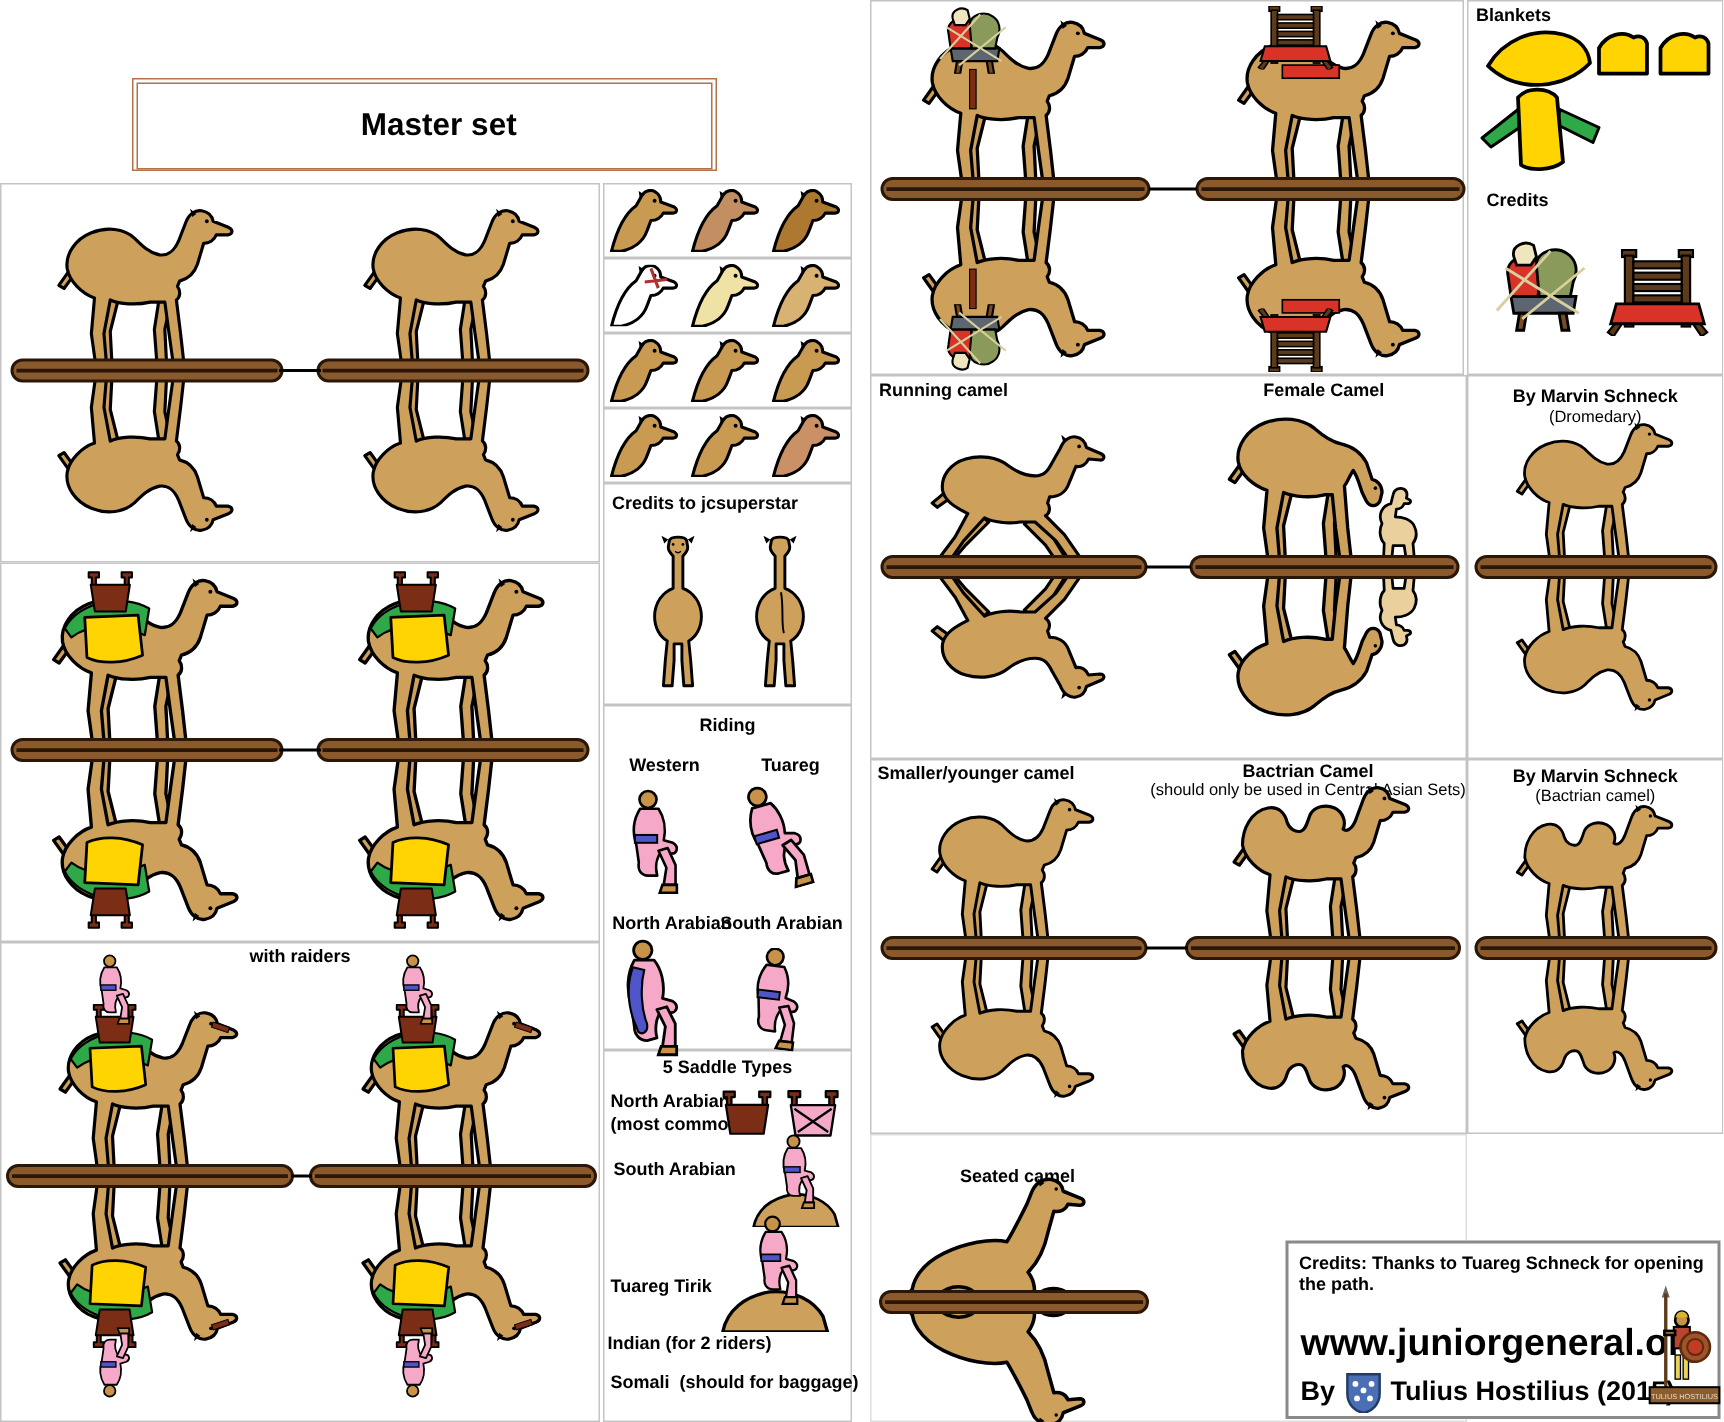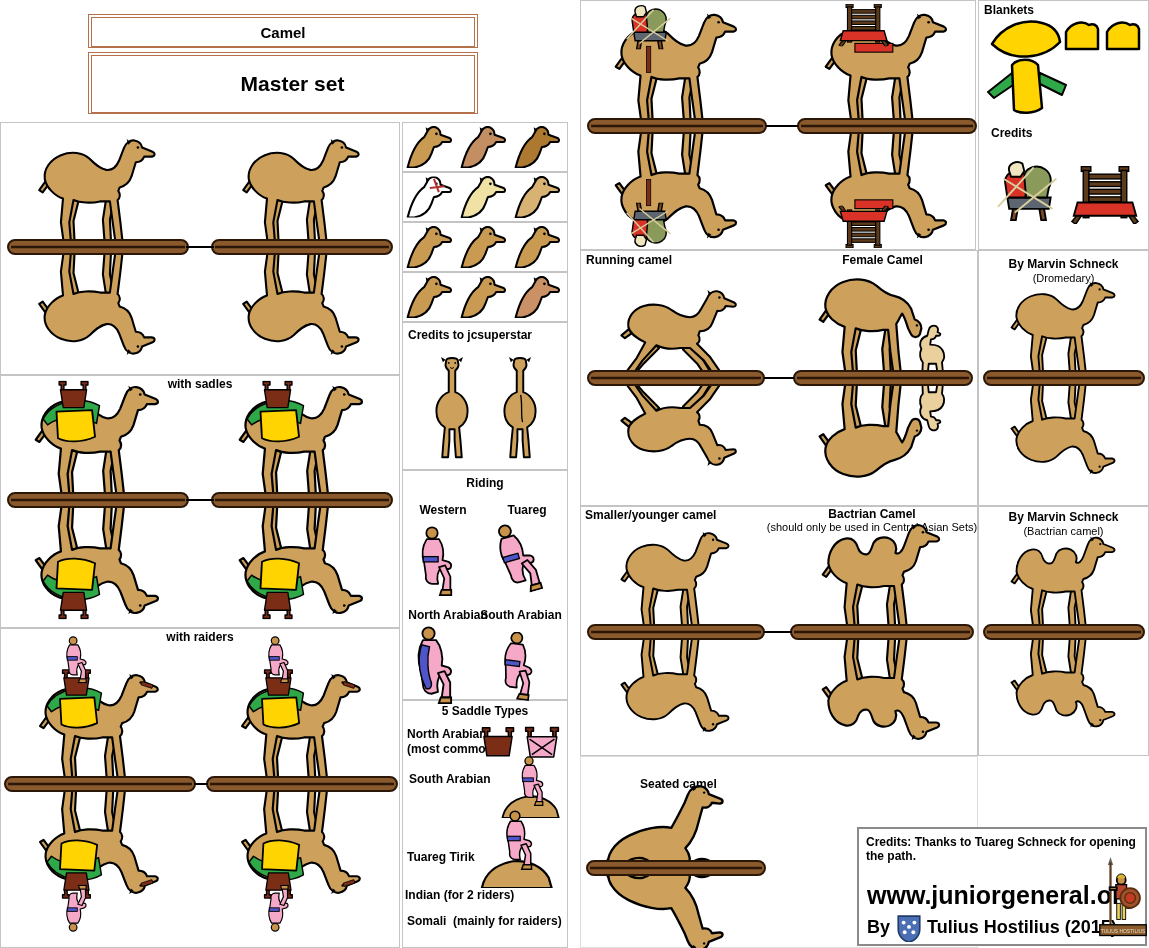--- a/index.html
+++ b/index.html
@@ -208,23 +208,20 @@
   <rect x="21" y="52" width="4" height="18" fill="#e8d25a" stroke="#000" stroke-width="1"></rect>
   <rect x="27" y="52" width="4" height="18" fill="#e8d25a" stroke="#000" stroke-width="1"></rect>
   <circle cx="36" cy="46" r="11" fill="#a0522d" stroke="#5a2d0c" stroke-width="2"></circle>
   <circle cx="36" cy="46" r="6" fill="#c23b22" stroke="#5a2d0c" stroke-width="1.5"></circle>
   <rect x="2" y="76" width="52" height="12" fill="#8a5c2e" stroke="#000" stroke-width="1.5"></rect>
   <text x="28" y="85" font-size="5.5" text-anchor="middle" fill="#e8dbc0" font-family="Liberation Sans, sans-serif">TULIUS HOSTILIUS</text>
 </symbol>
 </defs>
 </svg>
 
-<div class="tbox" style="left:88px;top:14px;width:390px;height:34px;">
-  <div class="tbox-in" style="font-size:15px;">Camel</div>
-</div>
 <div class="tbox" style="left:88px;top:52px;width:390px;height:62px;">
   <div class="tbox-in" style="font-size:21px;padding-left:19px;">Master set</div>
 </div>
 
 <div class="panel" style="left:0;top:122px;width:400px;height:253px;"></div>
 <div class="panel" style="left:0;top:375px;width:400px;height:253px;"></div>
 <div class="panel" style="left:0;top:628px;width:400px;height:320px;"></div>
 
 <div class="panel" style="left:402px;top:122px;width:166px;height:50px;"></div>
 <div class="panel" style="left:402px;top:172px;width:166px;height:50px;"></div>
@@ -235,35 +232,34 @@
 <div class="panel" style="left:402px;top:700px;width:166px;height:248px;"></div>
 
 <div class="panel" style="left:580px;top:0;width:396px;height:250px;"></div>
 <div class="panel" style="left:978px;top:0;width:171px;height:250px;"></div>
 <div class="panel" style="left:580px;top:250px;width:398px;height:256px;"></div>
 <div class="panel" style="left:978px;top:250px;width:171px;height:256px;"></div>
 <div class="panel" style="left:580px;top:506px;width:398px;height:250px;"></div>
 <div class="panel" style="left:978px;top:506px;width:171px;height:250px;"></div>
 <div class="panel light" style="left:580px;top:756px;width:398px;height:192px;"></div>
 
-<div class="lbl ctr" style="left:0;top:377px;width:400px;">with sadles</div>
 <div class="lbl ctr" style="left:0;top:630px;width:400px;">with raiders</div>
 <div class="lbl" style="left:408px;top:328px;">Credits to jcsuperstar</div>
 <div class="lbl ctr" style="left:402px;top:476px;width:166px;">Riding</div>
 <div class="lbl ctr" style="left:406px;top:503px;width:74px;">Western</div>
 <div class="lbl ctr" style="left:490px;top:503px;width:74px;">Tuareg</div>
 <div class="lbl ctr" style="left:402px;top:608px;width:92px;">North Arabian</div>
 <div class="lbl ctr" style="left:474px;top:608px;width:94px;">South Arabian</div>
 <div class="lbl ctr" style="left:402px;top:704px;width:166px;">5 Saddle Types</div>
 <div class="lbl" style="left:407px;top:727px;">North Arabian</div>
 <div class="lbl" style="left:407px;top:742px;">(most common):</div>
 <div class="lbl" style="left:409px;top:772px;">South Arabian</div>
 <div class="lbl" style="left:407px;top:850px;">Tuareg Tirik</div>
 <div class="lbl" style="left:405px;top:888px;">Indian (for 2 riders)</div>
-<div class="lbl" style="left:407px;top:914px;">Somali  (mainly for raiders)</div>
+<div class="lbl" style="left:407px;top:914px;">Somali  (should for baggage)</div>
 <div class="lbl" style="left:984px;top:3px;">Blankets</div>
 <div class="lbl" style="left:991px;top:126px;">Credits</div>
 <div class="lbl" style="left:586px;top:253px;">Running camel</div>
 <div class="lbl ctr" style="left:790px;top:253px;width:185px;">Female Camel</div>
 <div class="lbl ctr" style="left:978px;top:257px;width:171px;">By Marvin Schneck</div>
 <div class="lbl sub ctr" style="left:978px;top:272px;width:171px;">(Dromedary)</div>
 <div class="lbl" style="left:585px;top:508px;">Smaller/younger camel</div>
 <div class="lbl ctr" style="left:762px;top:507px;width:220px;text-align:center;">Bactrian Camel</div>
 <div class="lbl sub ctr" style="left:758px;top:521px;width:228px;">(should only be used in Central Asian Sets)</div>
 <div class="lbl ctr" style="left:978px;top:510px;width:171px;">By Marvin Schneck</div>

